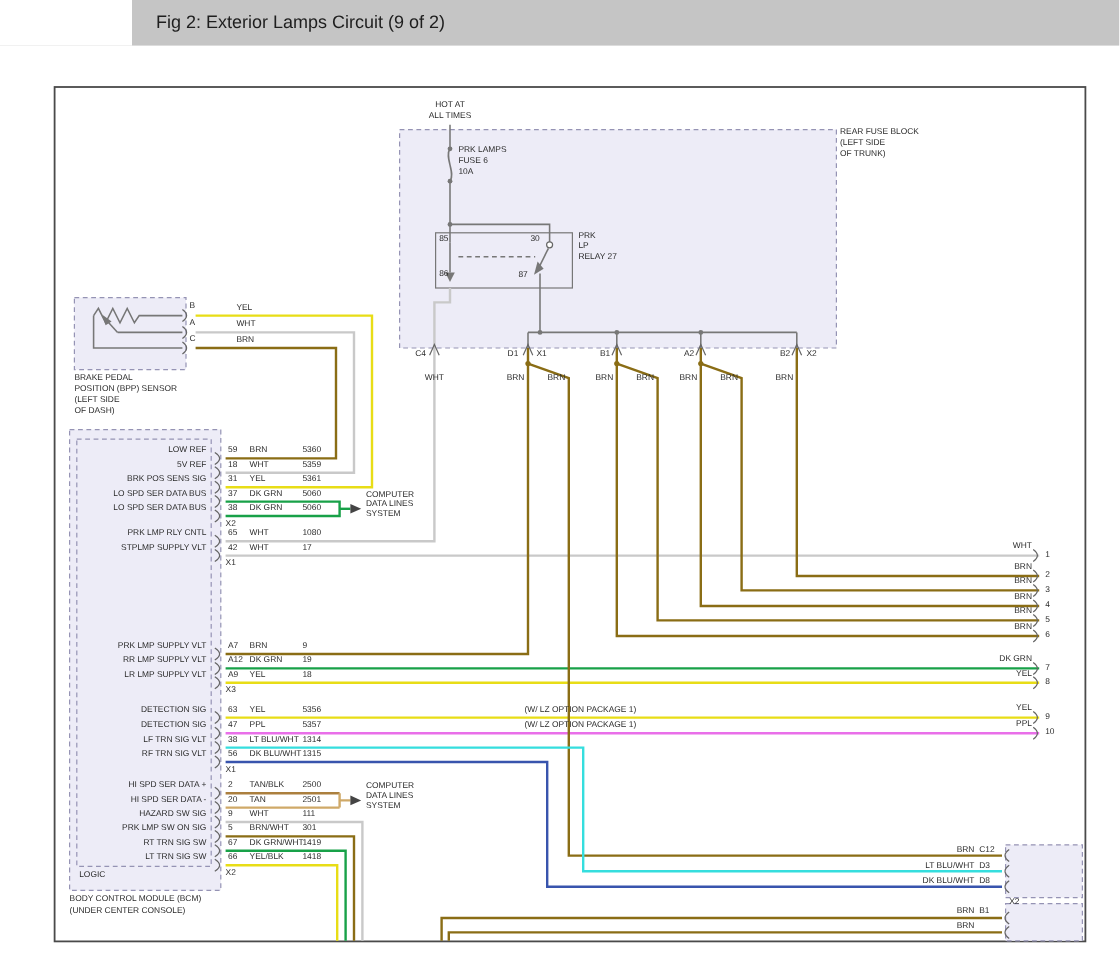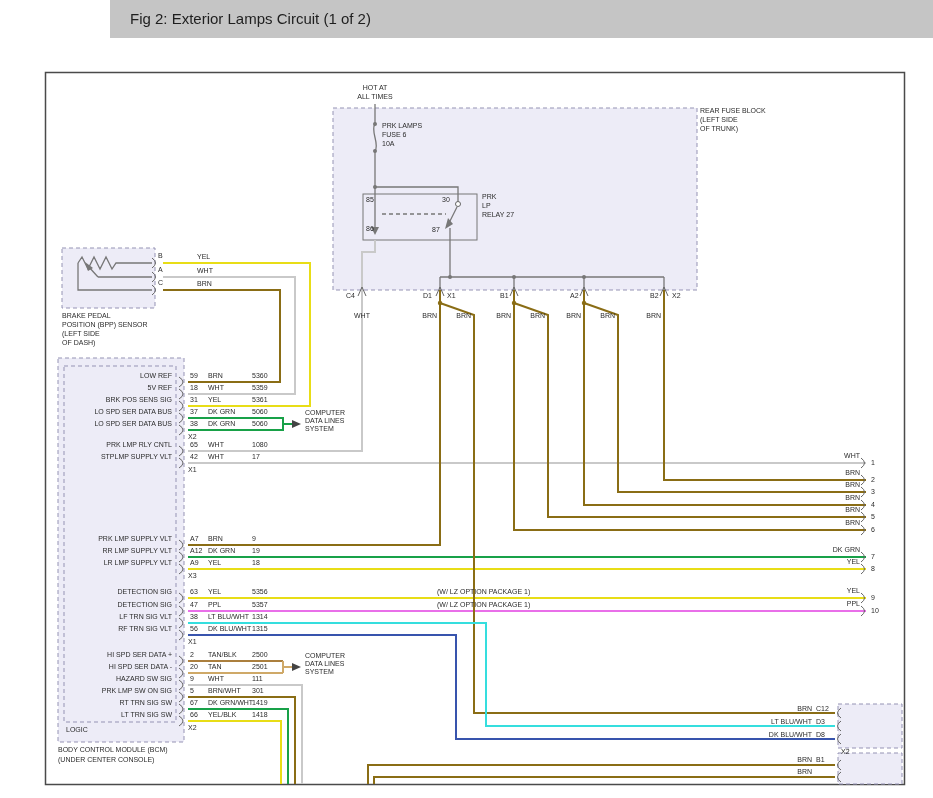--- a/index.html
+++ b/index.html
@@ -13,21 +13,21 @@
   .lb{position:absolute;font-size:7px;line-height:8px;color:#2b2b2b;white-space:nowrap;}
 </style>
 </head>
 <body>
 
 <div id="page">
 
   <div id="headerbar">
     <div class="white-notch"></div>
   </div>
-  <span class="ttl">Fig 2: Exterior Lamps Circuit (1 of 2)</span>
+  <span class="ttl">Fig 2: Exterior Lamps Circuit (9 of 2)</span>
 
   <svg id="diagram-svg" width="933" height="798" viewBox="0 0 933 798">
 
     <rect x="45.5" y="72.5" width="859" height="712" fill="#ffffff" stroke="#4a4a4a" stroke-width="1.5"></rect>
     <rect x="333" y="108" width="364" height="182" fill="#edecf7" stroke="#9593b4" stroke-width="1" stroke-dasharray="4 3"></rect>
     <rect x="62" y="248" width="93" height="60" fill="#edecf7" stroke="#9593b4" stroke-width="1" stroke-dasharray="4 3"></rect>
     <rect x="58" y="358" width="126" height="384" fill="#edecf7" stroke="#9593b4" stroke-width="1" stroke-dasharray="4 3"></rect>
     <rect x="64" y="366" width="112" height="356" fill="none" stroke="#9593b4" stroke-width="1" stroke-dasharray="4 3"></rect>
     <rect x="838" y="704" width="64" height="44" fill="#edecf7" stroke="#9593b4" stroke-width="1" stroke-dasharray="4 3"></rect>
     <rect x="838" y="753" width="64" height="31" fill="#edecf7" stroke="#9593b4" stroke-width="1" stroke-dasharray="4 3"></rect>

